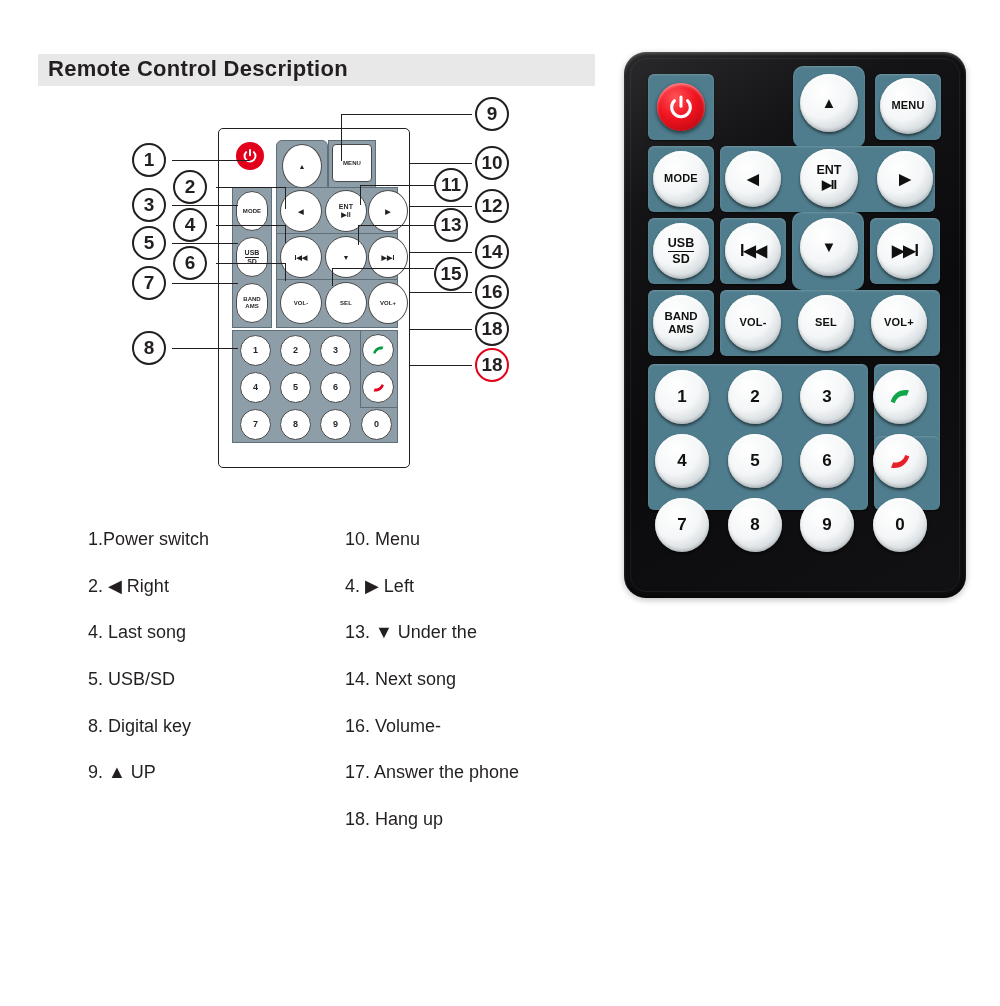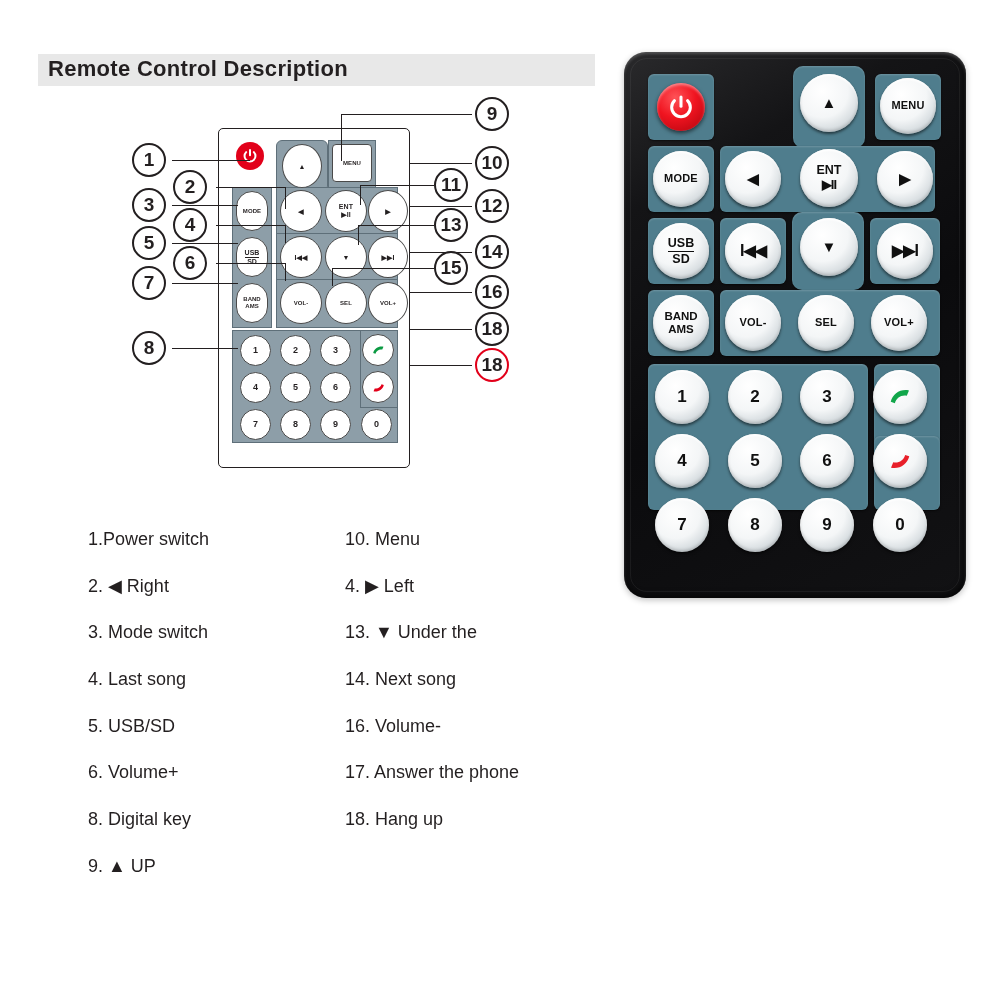--- a/index.html
+++ b/index.html
@@ -267,21 +267,21 @@
   <div class="callout" style="left:132px;top:226px;">5</div>
   <div class="callout" style="left:173px;top:246px;">6</div>
   <div class="callout" style="left:132px;top:266px;">7</div>
   <div class="callout" style="left:132px;top:331px;">8</div>
   <div class="callout" style="left:475px;top:97px;">9</div>
   <div class="callout" style="left:475px;top:146px;">10</div>
   <div class="callout" style="left:434px;top:168px;">11</div>
   <div class="callout" style="left:475px;top:189px;">12</div>
   <div class="callout" style="left:434px;top:208px;">13</div>
   <div class="callout" style="left:475px;top:235px;">14</div>
-  <div class="callout" style="left:434px;top:251px;">15</div>
+  <div class="callout" style="left:434px;top:257px;">15</div>
   <div class="callout" style="left:475px;top:275px;">16</div>
   <div class="callout" style="left:475px;top:312px;">18</div>
   <div class="callout red" style="left:475px;top:348px;">18</div>
 
   <div id="photo-remote">
 
     <div class="ph-pad" style="left:24px;top:22px;width:66px;height:66px;"></div>
     <div class="ph-pad" style="left:169px;top:14px;width:72px;height:82px;border-radius:10px;"></div>
     <div class="ph-pad" style="left:251px;top:22px;width:66px;height:66px;"></div>
     <div class="ph-pad" style="left:24px;top:94px;width:66px;height:66px;"></div>
@@ -399,24 +399,22 @@
         <g transform="rotate(180 12 12)">
           <path d="M4.6 15.8 C6.1 9.2 12.6 5.2 19.2 6.7 l-1.8 4.3 c-4.3-.9-8.3 1.6-9.5 5.9 z" fill="#e8202a"></path>
         </g>
       </svg>
     </div>
   </div>
 
   <div class="desc-col" id="desc-left">
     <div class="desc-item">1.Power switch</div>
     <div class="desc-item">2. ◀ Right</div>
-    <div class="desc-item">3. Mode switch</div>
     <div class="desc-item">4. Last song</div>
     <div class="desc-item">5. USB/SD</div>
-    <div class="desc-item">6. Volume+</div>
     <div class="desc-item">8. Digital key</div>
     <div class="desc-item">9. ▲ UP</div>
   </div>
 
   <div class="desc-col" id="desc-right">
     <div class="desc-item">10. Menu</div>
     <div class="desc-item">4.  ▶  Left</div>
     <div class="desc-item">13.  ▼  Under the</div>
     <div class="desc-item">14. Next song</div>
     <div class="desc-item">16. Volume-</div>

